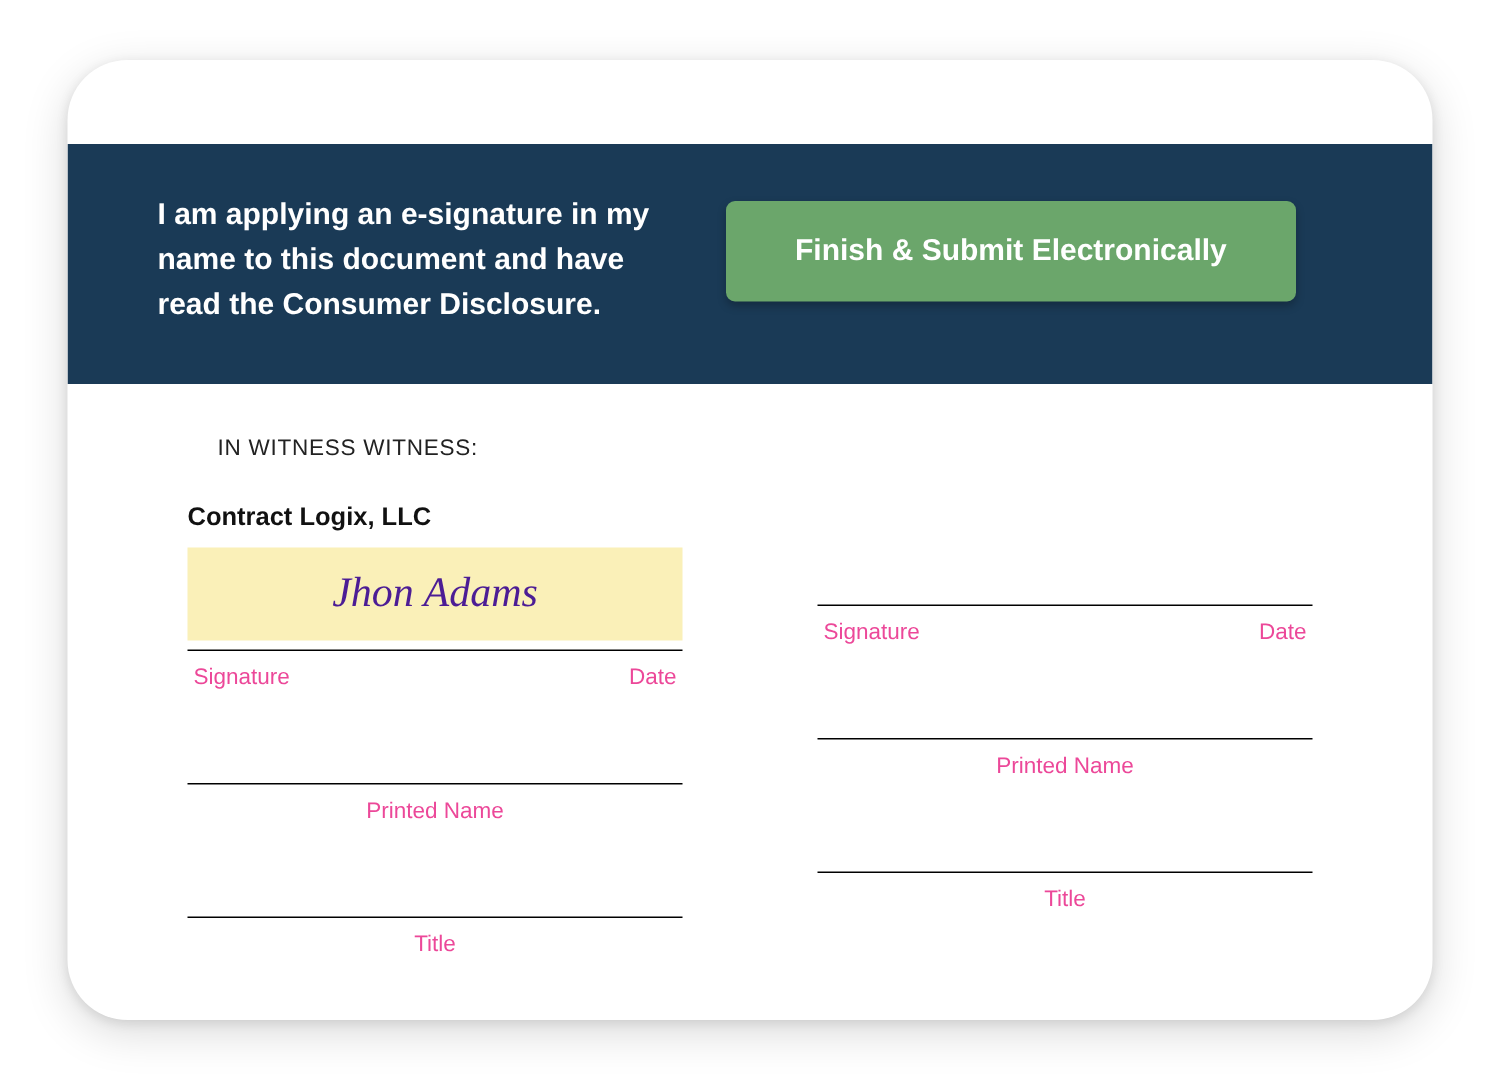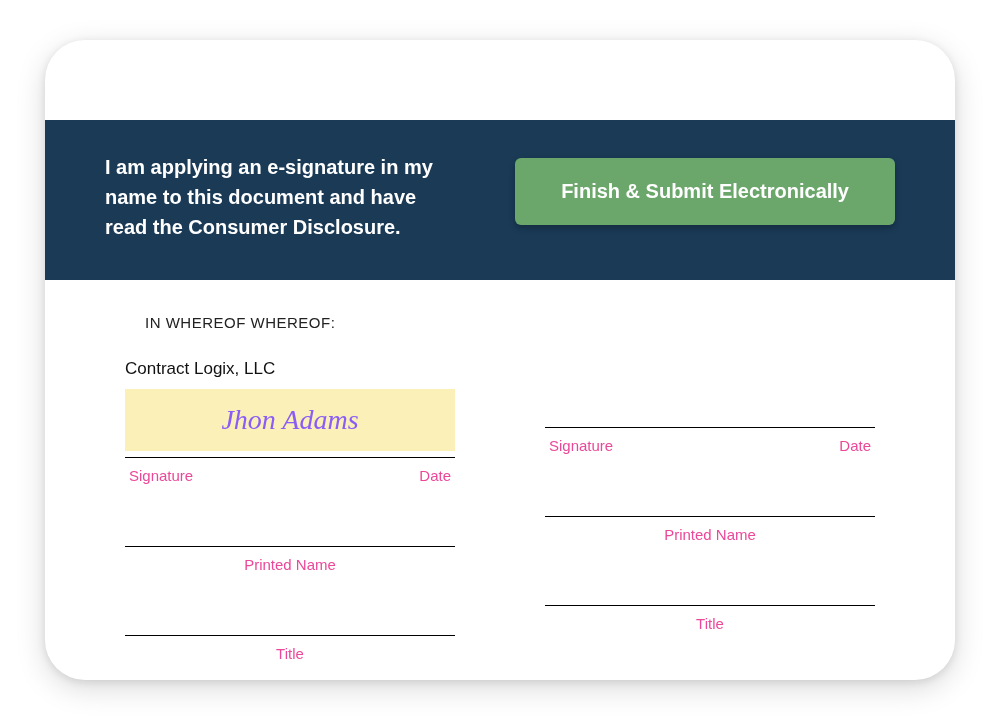--- a/index.html
+++ b/index.html
@@ -15,26 +15,26 @@
     .card {
       width: 910px;
       height: 640px;
       background: #ffffff;
       border-radius: 40px;
       overflow: hidden;
       box-shadow: 0 8px 30px rgba(0,0,0,0.15), 0 2px 8px rgba(0,0,0,0.1);
     }
     .header-band {
       background: #1a3a56;
-      margin-top: 80px;
+      margin-top: 56px;
       padding: 32px 60px 38px 60px;
       display: flex;
       align-items: flex-start;
-      justify-content: space-between;
-      gap: 30px;
+      justify-content: flex-start;
+      gap: 44px;
     }
     .disclosure-text {
       color: #ffffff;
       font-size: 20px;
       font-weight: bold;
       line-height: 1.5;
       flex: 1;
       max-width: 335px;
     }
     .submit-btn {
@@ -61,39 +61,39 @@
     }
     .parties {
       display: flex;
       gap: 90px;
     }
     .party {
       flex: 1;
     }
     .party-name {
       font-size: 17px;
-      font-weight: normal;
+      font-weight: bold;
       color: #111;
       margin-bottom: 10px;
     }
     .signature-box {
       height: 62px;
       margin-bottom: 6px;
       display: flex;
       align-items: center;
       justify-content: center;
     }
     .signature-box.highlighted {
       background: #faf0b8;
     }
     .signature-script {
       font-family: "Brush Script MT", "Lucida Handwriting", cursive;
       font-size: 28px;
       font-style: italic;
-      color: #8b5cf6;
+      color: #4c1d95;
     }
     .field-row {
       border-top: 1.5px solid #000;
       padding: 9px 4px 26px 4px;
       display: flex;
       justify-content: space-between;
       font-size: 15px;
       color: #ec4899;
     }
     .field-row.single {
@@ -105,21 +105,21 @@
 <body>
 
 <div class="card">
 
   <div class="header-band">
     <div class="disclosure-text">I am applying an e-signature in my name to this document and have read the Consumer Disclosure.</div>
     <button class="submit-btn">Finish &amp; Submit Electronically</button>
   </div>
 
   <div class="document-body">
-    <div class="witness-heading">IN WHEREOF WHEREOF:</div>
+    <div class="witness-heading">IN WITNESS WITNESS:</div>
 
     <div class="parties">
 
       <div class="party">
         <div class="party-name">Contract Logix, LLC</div>
         <div class="signature-box highlighted">
           <span class="signature-script">Jhon Adams</span>
         </div>
         <div class="field-row">
           <span>Signature</span>

